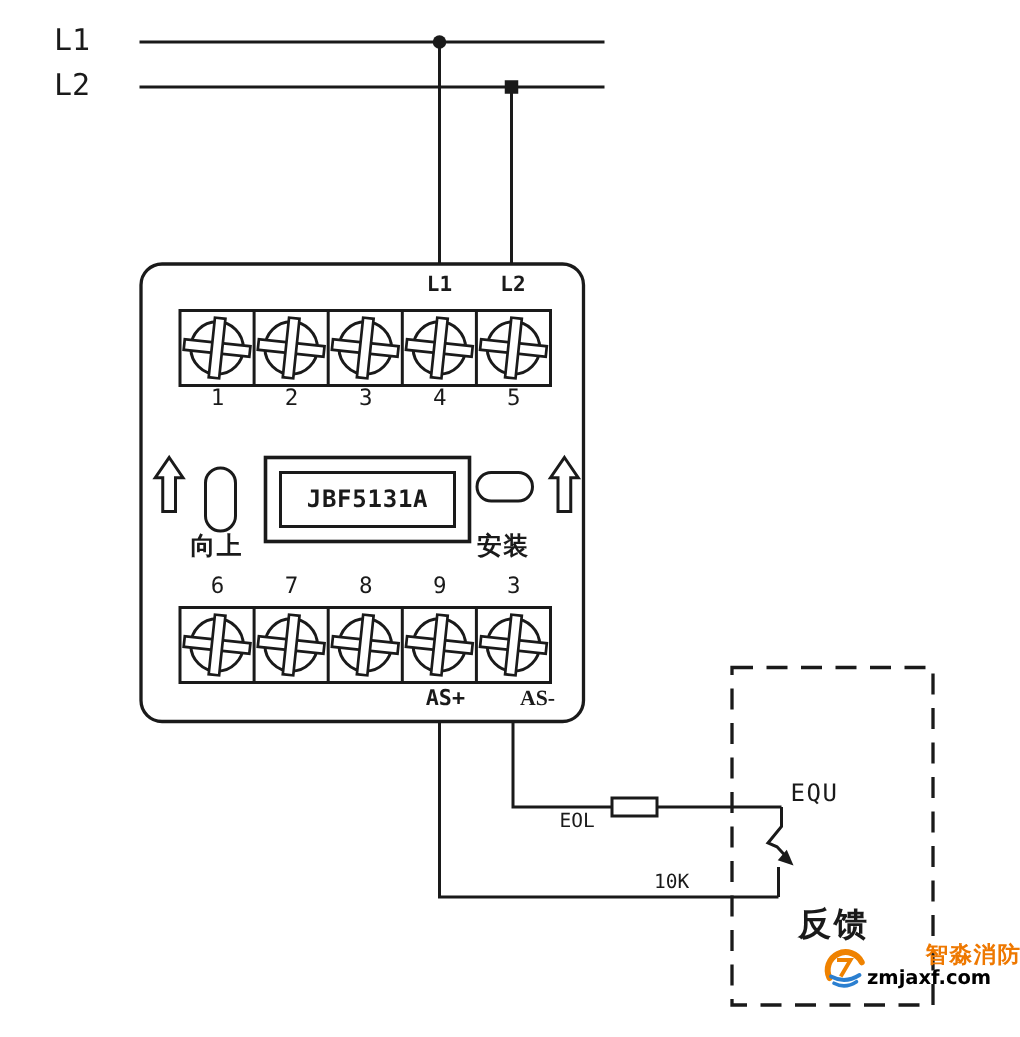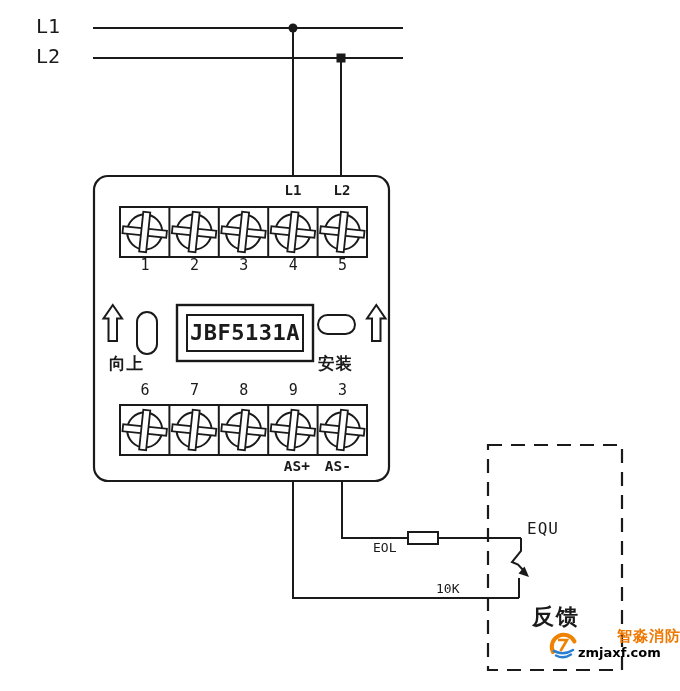--- a/index.html
+++ b/index.html
@@ -13,21 +13,21 @@
   }
   .lbl{position:absolute;white-space:nowrap;line-height:1;}
   .mono{font-family:"DejaVu Sans Mono", monospace;}
   .cjk{font-family:"DejaVu Sans", sans-serif;font-weight:bold;}
   .bus-lbl{font-size:20px;font-weight:500;}
   .term-lbl{font-size:14px;font-weight:bold;width:30px;text-align:center;}
   .num1{top:258px;width:50px;text-align:center;font-size:15px;}
   .num2{top:383px;width:50px;text-align:center;font-size:15px;}
   .as-lbl{font-size:14.5px;font-weight:bold;width:34px;text-align:right;top:459px;}
   .model-txt{left:187px;top:315px;width:116px;height:24px;line-height:36px;
-             text-align:center;font-size:22px;font-weight:bold;letter-spacing:.5px;}
+             text-align:center;font-size:16px;font-weight:bold;letter-spacing:.5px;}
   .side-lbl{font-size:16.5px;letter-spacing:1px;}
   .eol-txt{font-size:13px;}
   .equ-txt{font-size:16px;letter-spacing:1px;}
   .fb-txt{font-size:22px;letter-spacing:2px;}
   .wm-brand{font-size:15px;color:#ee7800;letter-spacing:1px;margin-left:40px;}
   .wm-site{font-size:13px;color:#000000;font-family:"DejaVu Sans", sans-serif;font-weight:bold;}
   svg{position:absolute;left:0;top:0;}
 </style>
 </head>
 <body>
@@ -120,32 +120,32 @@
 
   <div class="lbl mono term-lbl" style="left:278px;top:183px;">L1</div>
   <div class="lbl mono term-lbl" style="left:327px;top:183px;">L2</div>
 
   <div class="lbl mono num1" style="left:120px;">1</div>
   <div class="lbl mono num1" style="left:169.4px;">2</div>
   <div class="lbl mono num1" style="left:218.8px;">3</div>
   <div class="lbl mono num1" style="left:268.2px;">4</div>
   <div class="lbl mono num1" style="left:317.6px;">5</div>
 
-  <div class="lbl cjk side-lbl" style="left:109px;top:356px;">向上</div>
+  <div class="lbl cjk side-lbl" style="left:127px;top:356px;">向上</div>
   <div class="lbl mono model-txt">JBF5131A</div>
   <div class="lbl cjk side-lbl" style="left:318px;top:356px;">安装</div>
 
   <div class="lbl mono num2" style="left:120px;">6</div>
   <div class="lbl mono num2" style="left:169.4px;">7</div>
   <div class="lbl mono num2" style="left:218.8px;">8</div>
   <div class="lbl mono num2" style="left:268.2px;">9</div>
   <div class="lbl mono num2" style="left:317.6px;">3</div>
 
   <div class="lbl mono as-lbl" style="left:276px;">AS+</div>
-  <div class="lbl mono as-lbl" style="left:317px;">AS-</div>
+  <div class="lbl mono as-lbl" style="left:336px;font-family:Liberation Serif, serif;">AS-</div>
 
   <div class="lbl mono eol-txt" style="left:373px;top:541px;">EOL</div>
   <div class="lbl mono eol-txt" style="left:436px;top:541px;margin-top:41px;">10K</div>
 
   <div class="lbl mono equ-txt" style="left:527px;top:521px;">EQU</div>
   <div class="lbl cjk fb-txt" style="left:532px;top:606px;">反馈</div>
 
   <div class="lbl cjk wm-brand" style="left:577px;top:629px;">智淼消防</div>
   <div class="lbl wm-site" style="left:578px;top:646px;">zmjaxf.com</div>
 

